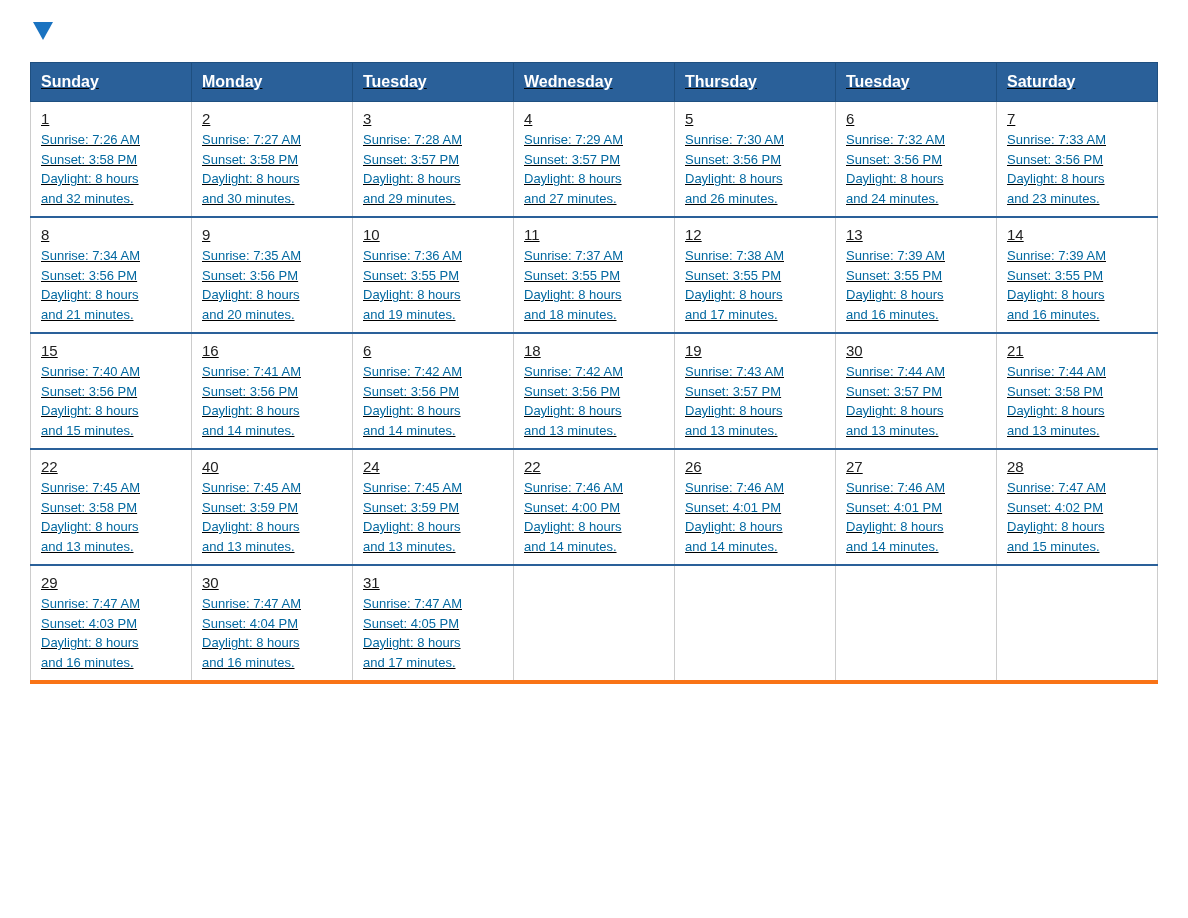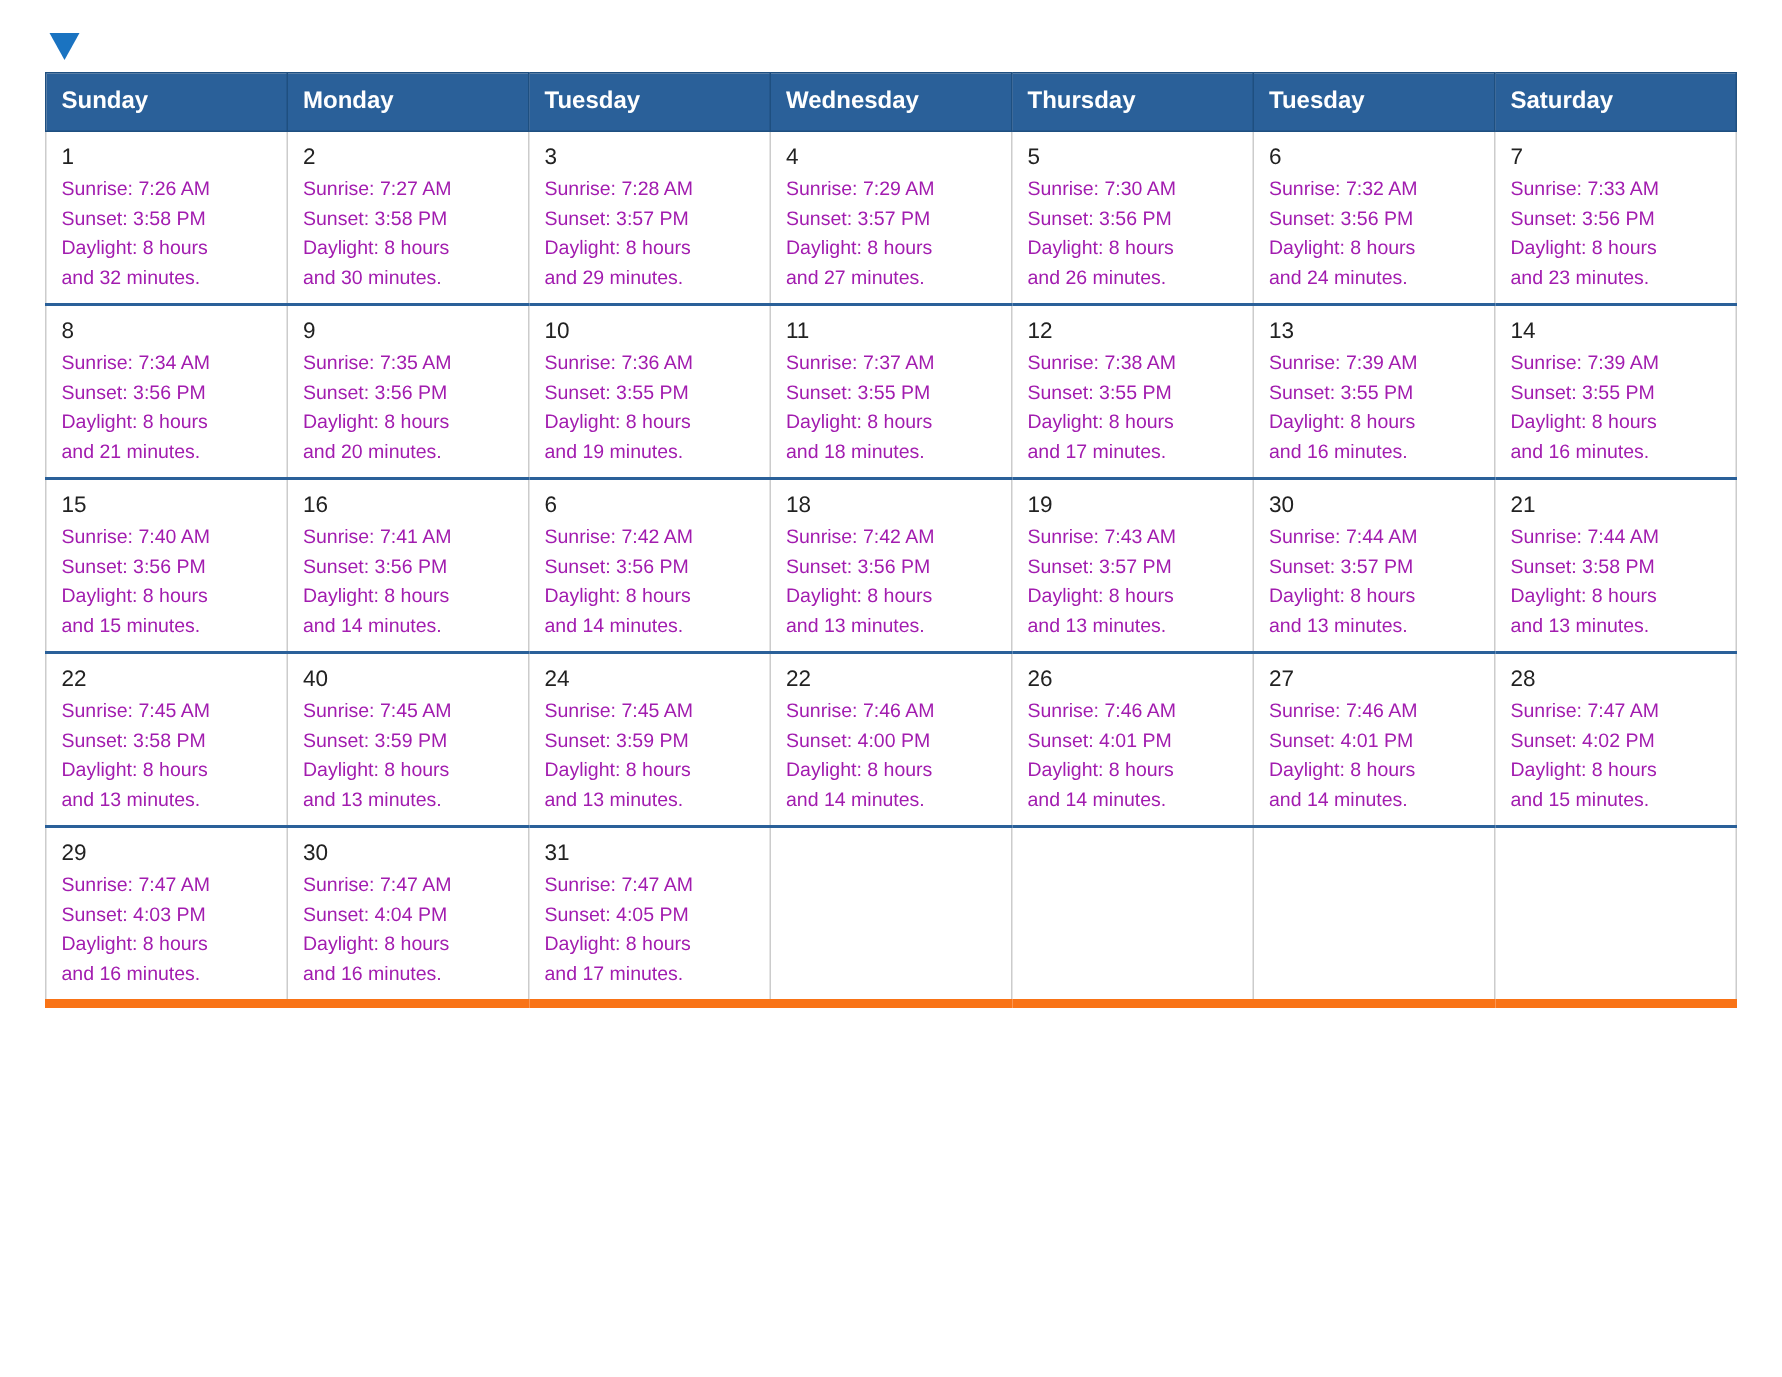--- a/index.html
+++ b/index.html
@@ -57,21 +57,22 @@
       line-height: 1.1;
     }
     .location-subtitle {
       font-size: 20px;
       color: #555;
       margin-top: 4px;
     }
     .calendar-table {
       width: 100%;
       border-collapse: collapse;
-      margin-top: 10px;
+      margin-top: 24px;
+      text-decoration: underline;
     }
     .calendar-table th {
       background: #2a6099;
       color: #fff;
       font-size: 16px;
       font-weight: bold;
       padding: 10px 10px;
       text-align: left;
       border: 1px solid #1e4f80;
     }
@@ -81,32 +82,32 @@
       border: 1px solid #ccc;
       font-size: 13.5px;
       color: #333;
       width: 14.28%;
       min-height: 90px;
     }
     .calendar-table tr td {
       border-bottom: 2px solid #2a6099;
     }
     .calendar-table tbody tr:last-child td {
-      border-bottom: 6px solid #f97316;
+      border-bottom: 4px solid #f97316;
     }
     .day-number {
       font-size: 15px;
       font-weight: normal;
       color: #222;
       display: block;
       margin-bottom: 3px;
     }
     .day-info {
       font-size: 13px;
-      color: #a21caf;
+      color: #0369a1;
       line-height: 1.5;
     }
     .empty-cell {
       background: #fff;
     }
   </style>
 </head>
 <body>
 
 <div class="header">

